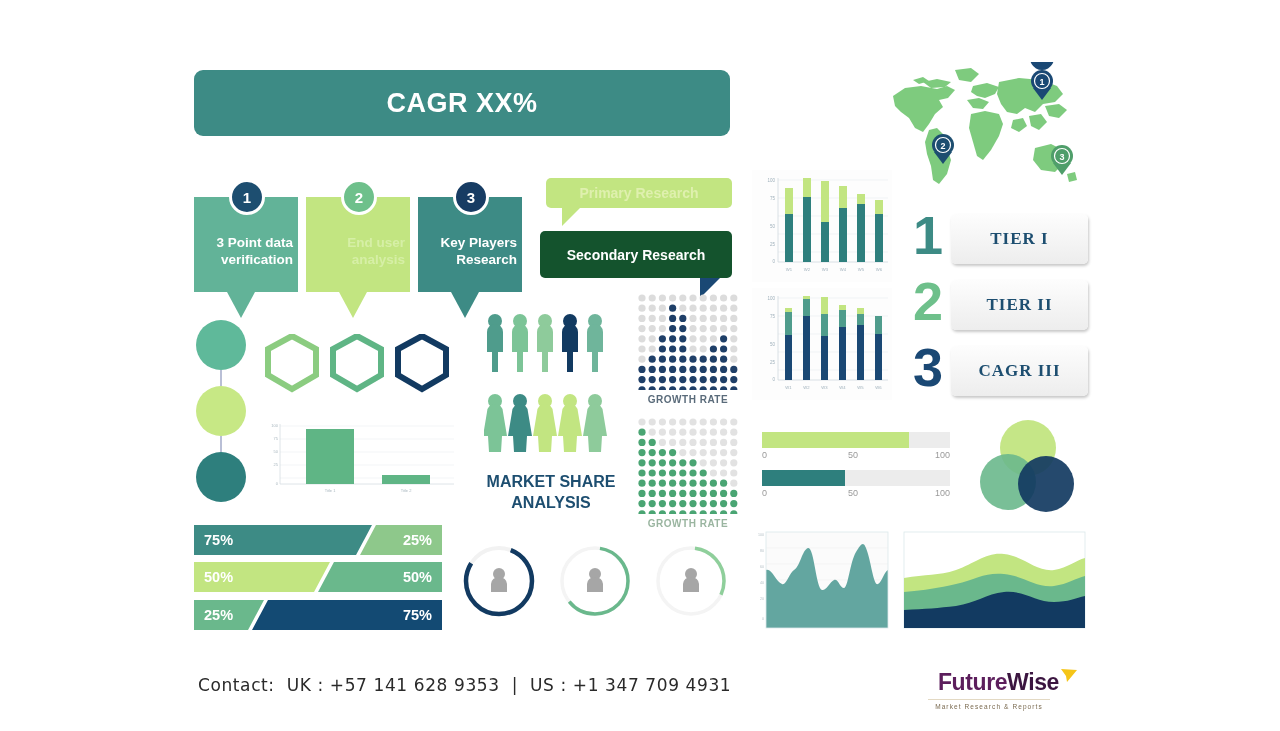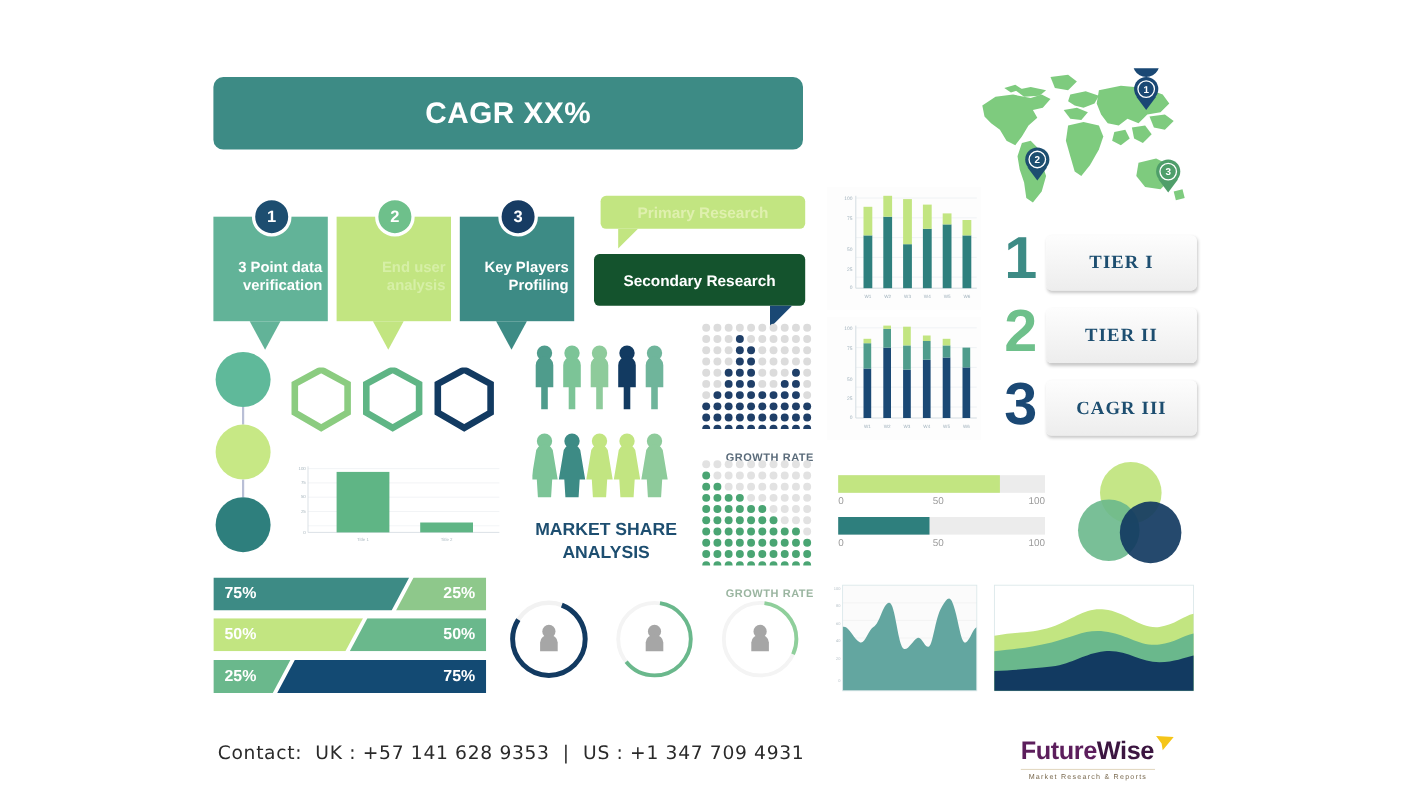--- a/index.html
+++ b/index.html
@@ -119,21 +119,21 @@
   #msa-label {
     position: absolute; left: 466px; top: 472px; width: 170px;
     text-align: center; color: #1d4e70; font-size: 16px; font-weight: bold; line-height: 1.3;
   }
 
   
   .dotmatrix { position: absolute; }
   #dots1 { left: 636px; top: 292px; }
   #dots2 { left: 636px; top: 416px; }
   .dotlabel {
-    text-align: right; font-size: 10px; font-weight: bold; letter-spacing: .5px; margin-top: 16px;
+    text-align: center; font-size: 10px; font-weight: bold; letter-spacing: .5px; margin-top: 0;
   }
   #dots1 .dotlabel { color: #5a6b7a; }
   #dots2 .dotlabel { color: #9ab5a0; }
 
   
   .pctrow { position: absolute; left: 194px; width: 248px; height: 22px; }
   #pct1 { top: 525px; } #pct2 { top: 562px; } #pct3 { top: 600px; }
   .pctrow .lbl {
     position: absolute; top: 0; height: 30px; display: flex; align-items: center;
     color: #ffffff; font-size: 14.5px; font-weight: bold; z-index: 3;
@@ -168,20 +168,21 @@
   
   #contact {
     position: absolute; left: 198px; top: 675px;
     font-size: 17px; color: #2a2a2a; letter-spacing: .6px;
     font-family: "DejaVu Sans", sans-serif;
   }
   #logo { position: absolute; left: 928px; top: 668px; width: 150px; height: 46px; }
   #logo .wordmark {
     font-size: 23px; font-weight: bold; letter-spacing: -.4px;
     font-family: "Liberation Sans", sans-serif;
+    text-align: right;
   }
   #logo .tagline {
     font-size: 6.5px; color: #7a6a50; letter-spacing: 1.1px;
     text-align: center; margin-top: 3px; padding-top: 3px; border-top: 1px solid #e3d9c3;
     width: 122px;
   }
 </style>
 </head>
 <body>
 
@@ -196,21 +197,21 @@
     <div class="body">3 Point data verification</div>
     <div class="tail"></div>
   </div>
   <div class="step" id="step2">
     <div class="badge">2</div>
     <div class="body">End user analysis</div>
     <div class="tail"></div>
   </div>
   <div class="step" id="step3">
     <div class="badge">3</div>
-    <div class="body">Key Players Profiling</div>
+    <div class="body">Key Players Research</div>
     <div class="tail"></div>
   </div>
 
   <div class="bubble" id="bubble-primary">
     <div class="bbody">Primary Research</div>
     <div class="btail"></div>
   </div>
   <div class="bubble" id="bubble-secondary">
     <div class="bbody">Secondary Research</div>
     <div class="btail"></div>

